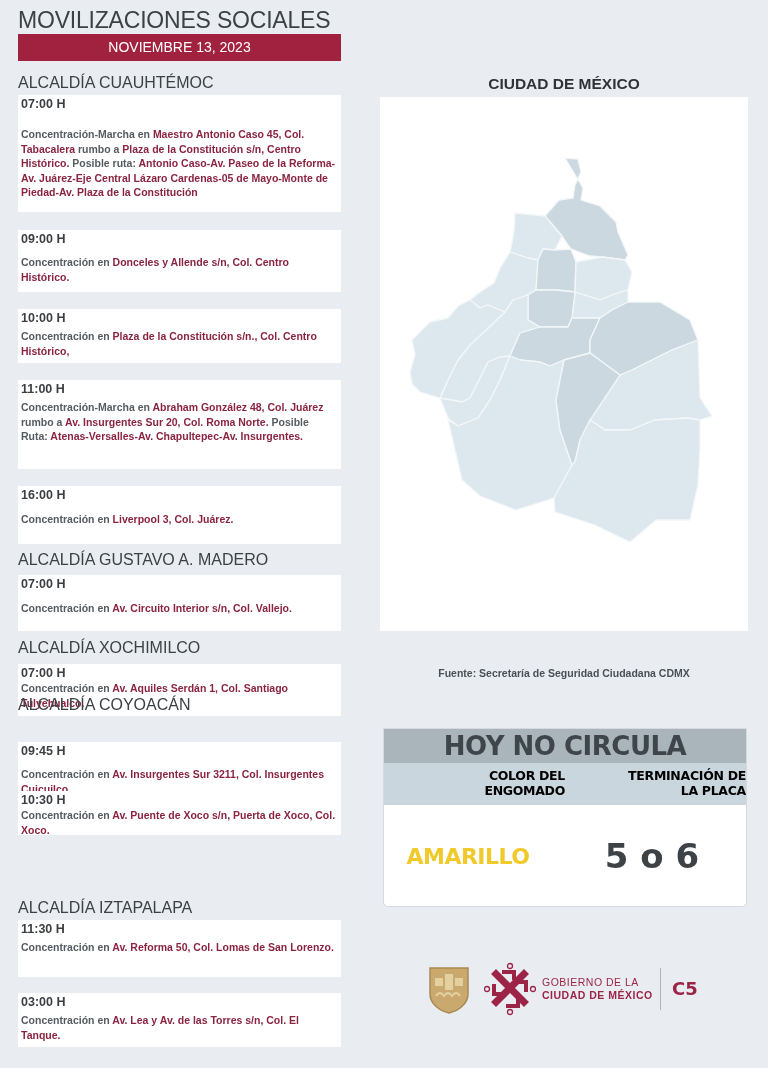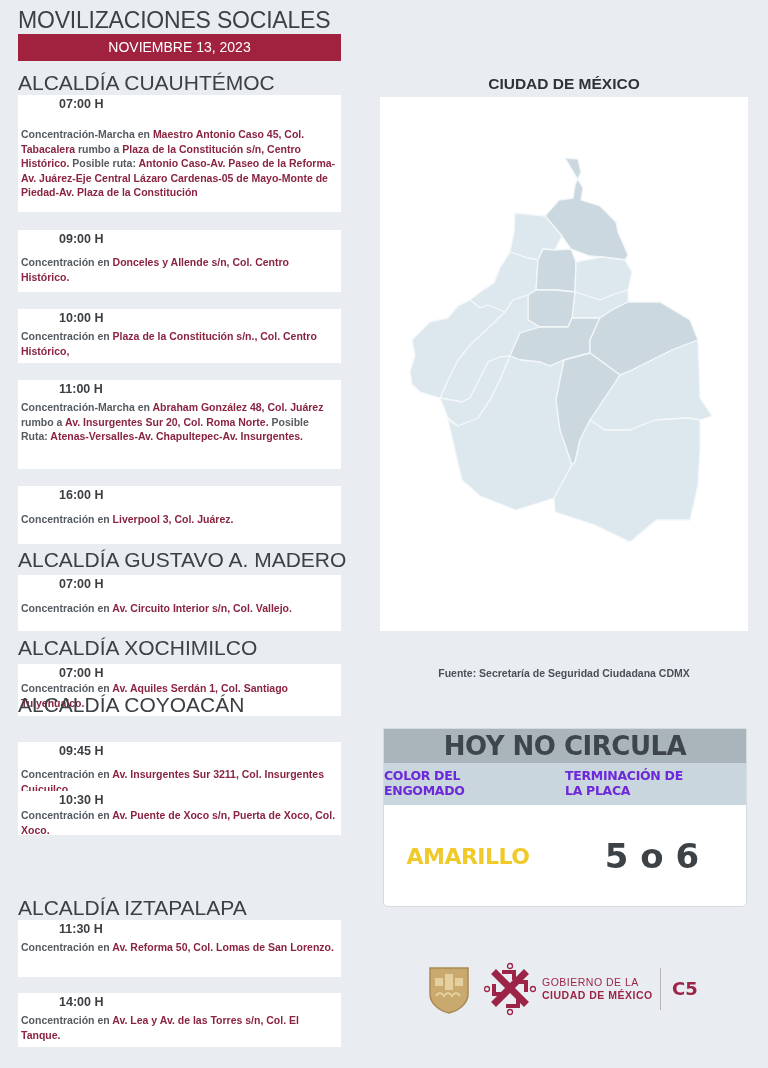--- a/index.html
+++ b/index.html
@@ -3,37 +3,37 @@
 <meta charset="utf-8">
 <style>
   * { box-sizing: border-box; margin: 0; padding: 0; }
   html, body { width: 768px; height: 1068px; overflow: hidden; }
   body { background: #e9edf1; font-family: "Liberation Sans", sans-serif; color: #3d4347; position: relative; }
 
   .left { position: absolute; left: 18px; top: 0; width: 323px; }
   .page-title { font-size: 23px; color: #3c4145; margin-top: 7px; height: 26px; line-height: 26px; letter-spacing: -0.2px; white-space: nowrap; }
   .date-bar { background: #a1223f; color: #fff; font-weight: normal; font-size: 14px; text-align: center; height: 27px; line-height: 27px; margin-top: 1px; }
 
-  .alc { font-size: 21px; color: #3c4145; white-space: nowrap; line-height: 18px; }
+  .alc { font-size: 16px; color: #3c4145; white-space: nowrap; line-height: 18px; }
   .card { background: #fff; padding: 2px 3px 6px 3px; }
-  .card .time { font-weight: bold; font-size: 12.5px; color: #3b3f43; line-height: 15px; margin-left: 38px; }
+  .card .time { font-weight: bold; font-size: 12.5px; color: #3b3f43; line-height: 15px; }
   .card .desc { font-size: 10.5px; font-weight: bold; line-height: 14.6px; color: #555b60; }
   .card .desc .hl { color: #8a2440; }
 
   .blk { position: absolute; left: 0; width: 323px; }
 
   .right { position: absolute; left: 380px; top: 0; width: 368px; }
   .map-title { position: absolute; left: 0; width: 368px; top: 75px; text-align: center; font-weight: bold; font-size: 15.5px; color: #2f3337; }
   .map-box { position: absolute; left: 0; top: 97px; width: 368px; height: 534px; background: #fff; }
   .source { position: absolute; top: 667px; width: 368px; left: 0; text-align: center; font-size: 10.5px; font-weight: bold; color: #4a5055; }
 
   .hnc { position: absolute; left: 3px; top: 728px; width: 364px; height: 179px; background: #fff; border-radius: 0 0 5px 5px; border: 1px solid #d4dadf; overflow: hidden; }
   .hnc-title { background: #a9b4bb; color: #3e454b; font-weight: bold; font-size: 26px; text-align: center; height: 34px; line-height: 35px; font-family: "DejaVu Sans", sans-serif; letter-spacing: -0.5px; }
   .hnc-head { background: #c9d6dd; height: 42px; display: flex; }
-  .hnc-head div { flex: 1; text-align: left; font-weight: bold; font-size: 12.5px; line-height: 15px; color: #6d28d9; padding-top: 5px; font-family: "DejaVu Sans", sans-serif; letter-spacing: -0.3px; }
+  .hnc-head div { flex: 1; text-align: right; font-weight: bold; font-size: 12.5px; line-height: 15px; color: #000000; padding-top: 5px; font-family: "DejaVu Sans", sans-serif; letter-spacing: -0.3px; }
   .hnc-body { display: flex; height: 102px; align-items: center; justify-content: center; }
   .hnc-color { flex: 1; text-align: center; font-weight: bold; font-size: 22px; color: #f0c92b; font-family: "DejaVu Sans", sans-serif; letter-spacing: -0.5px; padding-right: 16px; }
   .hnc-plate { flex: 1; text-align: center; font-weight: bold; font-size: 34px; color: #3d4246; font-family: "DejaVu Sans", sans-serif; padding-right: 10px; }
 
   .logos { position: absolute; left: 428px; top: 962px; height: 54px; width: 290px; }
   .logo-text { position: absolute; left: 114px; top: 14px; font-size: 10.5px; letter-spacing: 0.5px; color: #9c2447; line-height: 13px; white-space: nowrap; }
   .logo-text b { display: block; }
   .logo-divider { position: absolute; left: 232px; top: 6px; width: 1px; height: 42px; background: #b9b0b3; }
   .logo-c5 { position: absolute; left: 244px; top: 16px; font-size: 18px; font-weight: bold; color: #9c2447; font-family: "DejaVu Sans", sans-serif; }
 </style>
@@ -101,21 +101,21 @@
   </div>
 
   <div class="blk" style="top:899px">
     <div class="alc">ALCALDÍA IZTAPALAPA</div>
   </div>
   <div class="blk card" style="top:920px;height:57px">
     <div class="time">11:30 H</div>
     <div class="desc" style="margin-top:3px"><span>Concentración en </span><span class="hl">Av. Reforma 50, Col. Lomas de San Lorenzo.</span></div>
   </div>
   <div class="blk card" style="top:993px;height:54px">
-    <div class="time">14:00 H</div>
+    <div class="time">03:00 H</div>
     <div class="desc" style="margin-top:3px"><span>Concentración en </span><span class="hl">Av. Lea y Av. de las Torres s/n, Col. El Tanque.</span></div>
   </div>
 </div>
 
 <div class="right">
   <div class="map-title">CIUDAD DE MÉXICO</div>
   <div class="map-box">
     <svg width="368" height="534" viewBox="380 97 368 534">
       <g stroke="#f3f7f9" stroke-width="1.3" stroke-linejoin="round">
 

